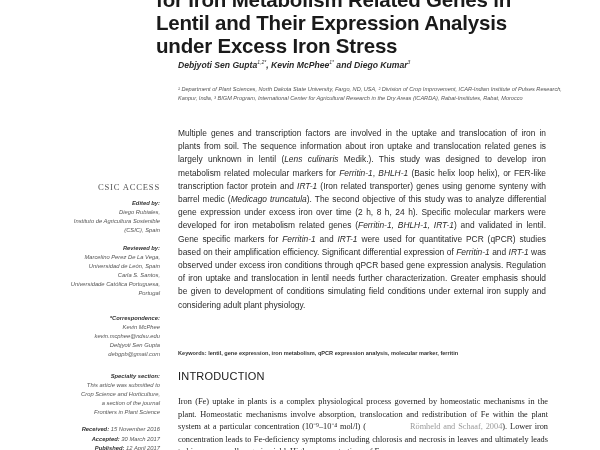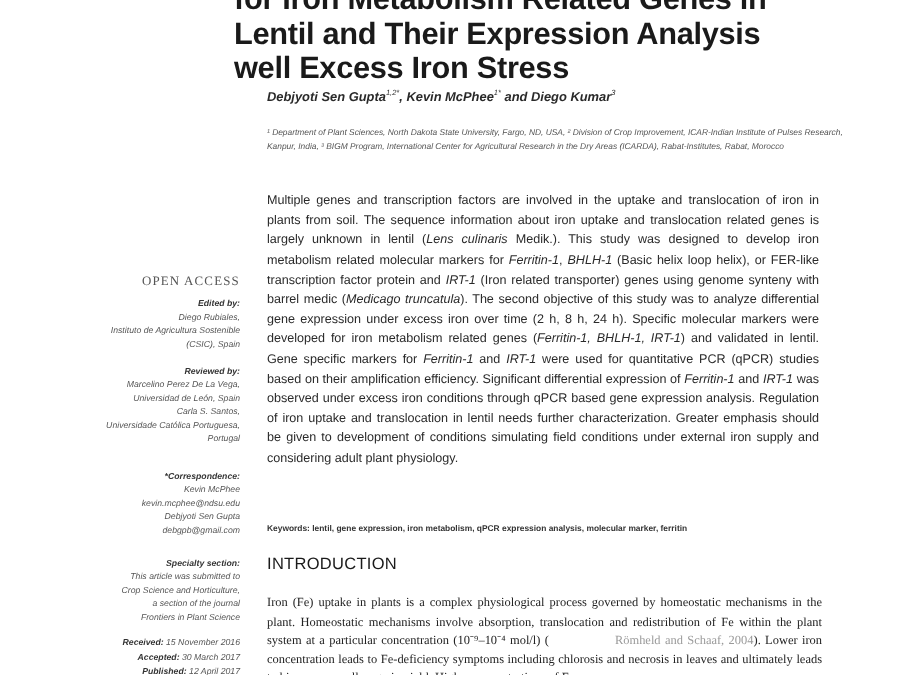--- a/index.html
+++ b/index.html
@@ -21,42 +21,42 @@
   .sb-block .lbl { font-weight:bold; color:#333; display:block; }
   .sb-dates { position:absolute; right:440px; top:425px; text-align:right; font-size:5.8px; line-height:9.5px; color:#555; font-style:italic; white-space:nowrap; }
   .sb-dates b { color:#333; }
 </style>
 </head>
 <body>
 
 <div class="title">
   <div>for Iron Metabolism Related Genes in</div>
   <div>Lentil and Their Expression Analysis</div>
-  <div>well Excess Iron Stress</div>
+  <div>under Excess Iron Stress</div>
 </div>
 
 <div class="authors">
   <span>Debjyoti Sen Gupta</span><sup>1,2*</sup><span>, </span><span>Kevin McPhee</span><sup>1*</sup><span> and </span><span>Diego Kumar</span><sup>3</sup>
 </div>
 
 <div class="affil">¹ Department of Plant Sciences, North Dakota State University, Fargo, ND, USA, ² Division of Crop Improvement, ICAR-Indian Institute of Pulses Research, Kanpur, India, ³ BIGM Program, International Center for Agricultural Research in the Dry Areas (ICARDA), Rabat-Institutes, Rabat, Morocco</div>
 
 <div class="abstract" id="abstract"><span>Multiple genes and transcription factors are involved in the uptake and translocation of iron in plants from soil. The sequence information about iron uptake and translocation related genes is largely unknown in lentil (</span><i>Lens culinaris</i><span> Medik.). This study was designed to develop iron metabolism related molecular markers for </span><i>Ferritin-1</i><span>, </span><i>BHLH-1</i><span> (Basic helix loop helix), or FER-like transcription factor protein and </span><i>IRT-1</i><span> (Iron related transporter) genes using genome synteny with barrel medic (</span><i>Medicago truncatula</i><span>). The second objective of this study was to analyze differential gene expression under excess iron over time (2 h, 8 h, 24 h). Specific molecular markers were developed for iron metabolism related genes (</span><i>Ferritin-1, BHLH-1, IRT-1</i><span>) and validated in lentil. Gene specific markers for </span><i>Ferritin-1</i><span> and </span><i>IRT-1</i><span> were used for quantitative PCR (qPCR) studies based on their amplification efficiency. Significant differential expression of </span><i>Ferritin-1</i><span> and </span><i>IRT-1</i><span> was observed under excess iron conditions through qPCR based gene expression analysis. Regulation of iron uptake and translocation in lentil needs further characterization. Greater emphasis should be given to development of conditions simulating field conditions under external iron supply and considering adult plant physiology.</span></div>
 
 <div class="keywords">
   <span class="kw-label">Keywords: </span><span>lentil, gene expression, iron metabolism, qPCR expression analysis, molecular marker, ferritin</span>
 </div>
 
 <div class="intro-head">INTRODUCTION</div>
 
 <div class="intro">
   <span>Iron (Fe) uptake in plants is a complex physiological process governed by homeostatic mechanisms in the plant. Homeostatic mechanisms involve absorption, translocation and redistribution of Fe within the plant system at a particular concentration (10⁻⁹–10⁻⁴ mol/l) (</span><span class="cite">Römheld and Schaaf, 2004</span><span>). Lower iron concentration leads to Fe-deficiency symptoms including chlorosis and necrosis in leaves and ultimately leads to biomass as well as grain yield. Higher concentrations of Fe...</span>
 </div>
 
-<div class="oa">OPEN ACCESS</div>
+<div class="oa">CSIC ACCESS</div>
 
 <div class="sb-block" style="top:199px;">
   <span class="lbl">Edited by:</span>
   <div>Diego Rubiales,</div>
   <div>Instituto de Agricultura Sostenible</div>
   <div>(CSIC), Spain</div>
 </div>
 
 <div class="sb-block" style="top:244px;">
   <span class="lbl">Reviewed by:</span>

